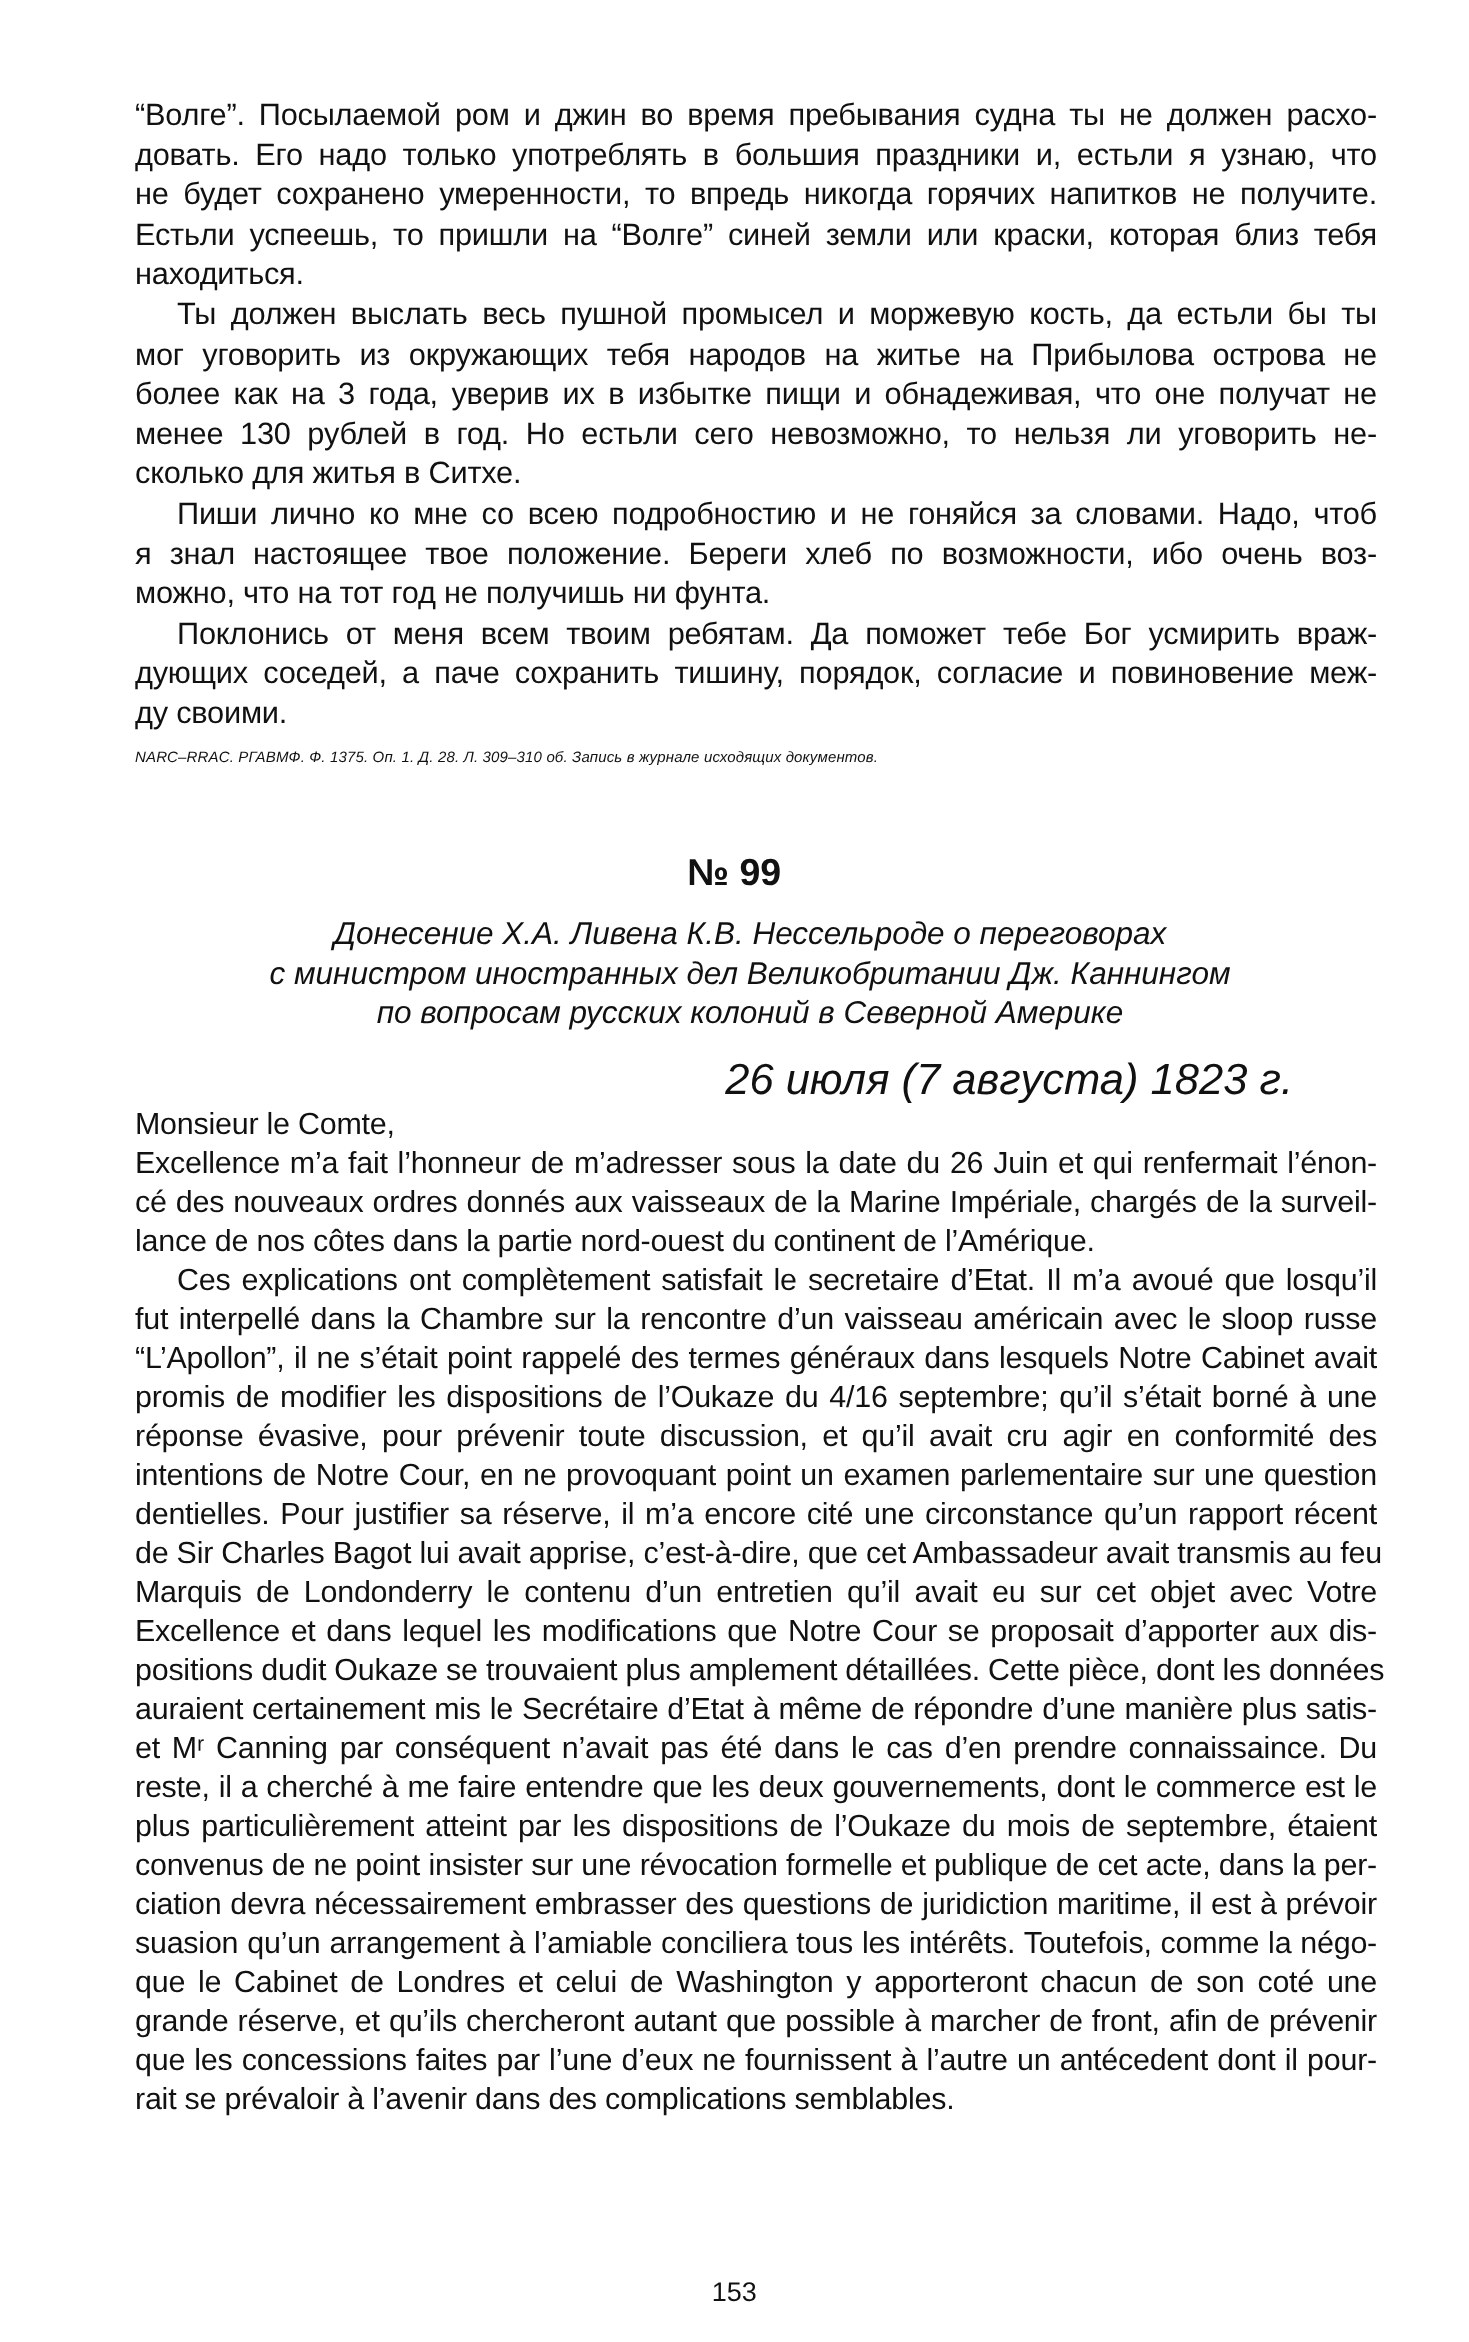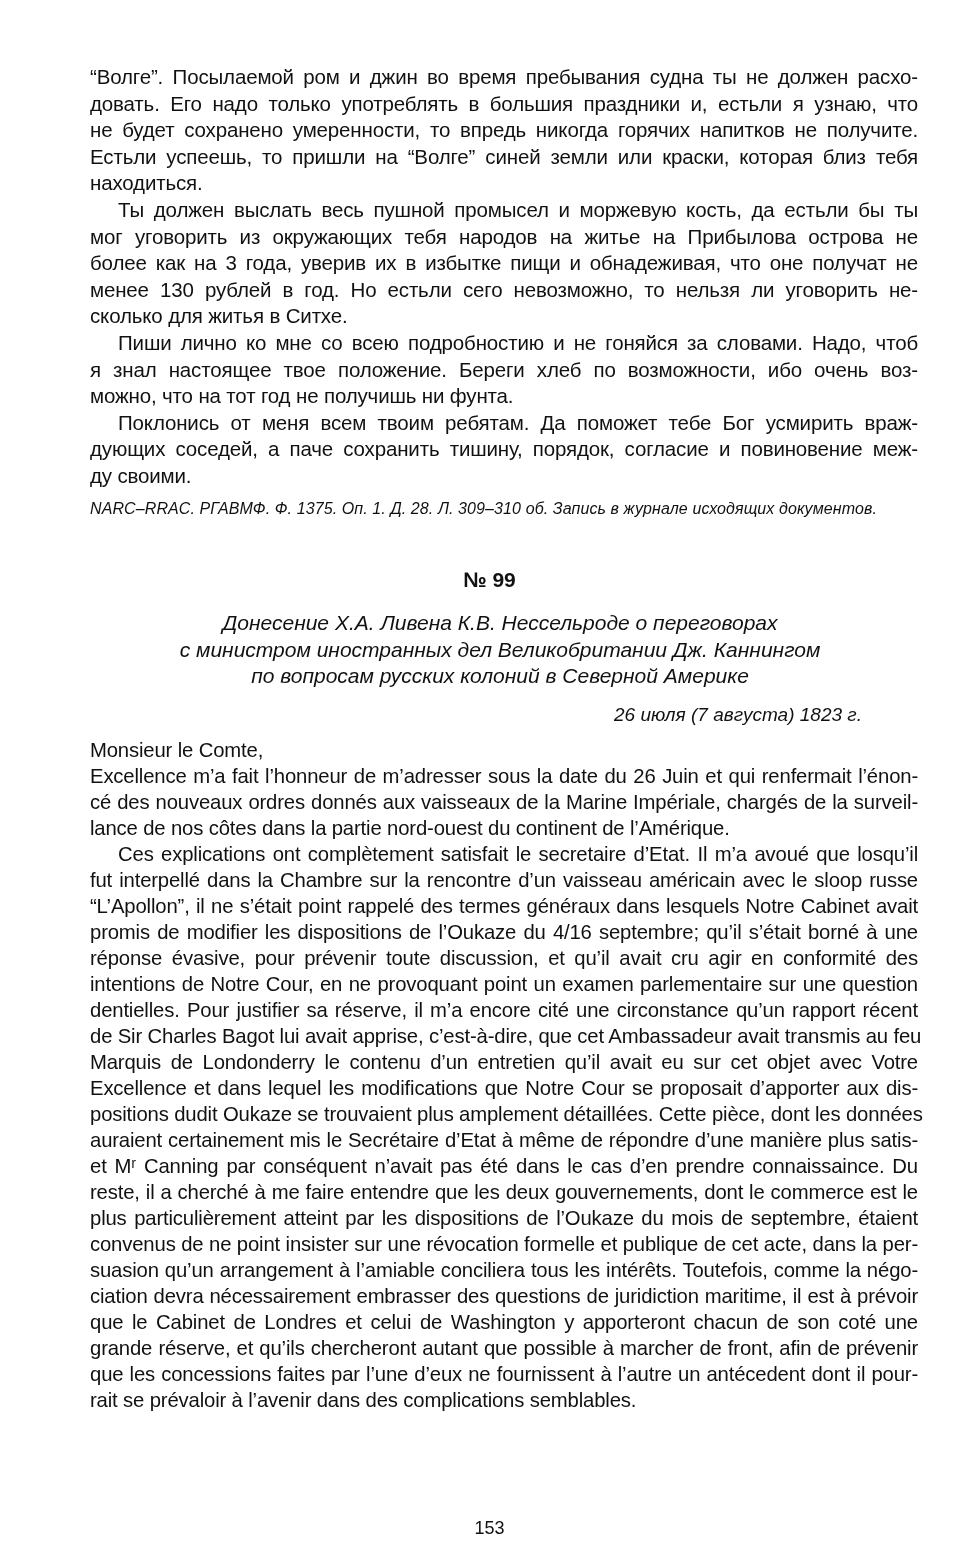--- a/index.html
+++ b/index.html
@@ -12,33 +12,33 @@
   .line {
     display: block; height: 26.6px; line-height: 26.6px; font-size: 20.5px;
     text-align: justify; text-align-last: justify; white-space: nowrap;
     letter-spacing: -0.15px;
   }
   .line.last { text-align-last: left; }
   .line.indent { padding-left: 28px; }
   .fr .line { height: 26px; line-height: 26px; font-size: 20.3px; }
   .source {
     position: absolute; left: 90px; top: 496px; width: 800px;
-    font-style: italic; font-size: 16px; letter-spacing: 0.1px; white-space: nowrap;
+    font-style: italic; font-size: 10px; letter-spacing: 0.1px; white-space: nowrap;
   }
   .docnum {
     position: absolute; left: 0; width: 979px; top: 564px; text-align: center;
-    font-weight: bold; font-size: 21px;
+    font-weight: bold; font-size: 25px;
   }
   .doctitle {
     position: absolute; left: 100px; width: 800px; top: 606px; text-align: center;
     font-style: italic; font-size: 21px; line-height: 26.5px;
   }
   .doctitle span { display: block; white-space: nowrap; }
   .docdate {
-    position: absolute; right: 117px; top: 700px; font-style: italic; font-size: 19px; white-space: nowrap;
+    position: absolute; right: 117px; top: 700px; font-style: italic; font-size: 29px; white-space: nowrap;
   }
   .pagenum {
     position: absolute; left: 0; width: 979px; top: 1514px; text-align: center; font-size: 18px;
   }
 </style>
 </head>
 <body>
 
 <div class="page">
 
@@ -91,22 +91,22 @@
     <span class="line">dentielles. Pour justifier sa réserve, il m’a encore cité une circonstance qu’un rapport récent</span>
     <span class="line">de Sir Charles Bagot lui avait apprise, c’est-à-dire, que cet Ambassadeur avait transmis au feu</span>
     <span class="line">Marquis de Londonderry le contenu d’un entretien qu’il avait eu sur cet objet avec Votre</span>
     <span class="line">Excellence et dans lequel les modifications que Notre Cour se proposait d’apporter aux dis-</span>
     <span class="line">positions dudit Oukaze se trouvaient plus amplement détaillées. Cette pièce, dont les données</span>
     <span class="line">auraient certainement mis le Secrétaire d’Etat à même de répondre d’une manière plus satis-</span>
     <span class="line">et Mʳ Canning par conséquent n’avait pas été dans le cas d’en prendre connaissaince. Du</span>
     <span class="line">reste, il a cherché à me faire entendre que les deux gouvernements, dont le commerce est le</span>
     <span class="line">plus particulièrement atteint par les dispositions de l’Oukaze du mois de septembre, étaient</span>
     <span class="line">convenus de ne point insister sur une révocation formelle et publique de cet acte, dans la per-</span>
+    <span class="line">ciation devra nécessairement embrasser des questions de juridiction maritime, il est à prévoir</span>
     <span class="line">suasion qu’un arrangement à l’amiable conciliera tous les intérêts. Toutefois, comme la négo-</span>
-    <span class="line">ciation devra nécessairement embrasser des questions de juridiction maritime, il est à prévoir</span>
     <span class="line">que le Cabinet de Londres et celui de Washington y apporteront chacun de son coté une</span>
     <span class="line">grande réserve, et qu’ils chercheront autant que possible à marcher de front, afin de prévenir</span>
     <span class="line">que les concessions faites par l’une d’eux ne fournissent à l’autre un antécedent dont il pour-</span>
     <span class="line last">rait se prévaloir à l’avenir dans des complications semblables.</span>
   </div>
 
   <div class="pagenum">153</div>
 </div>
 
 </body></html>

